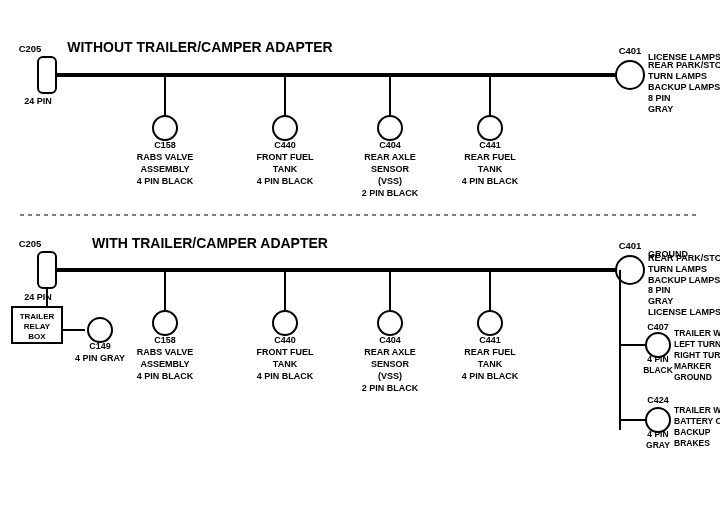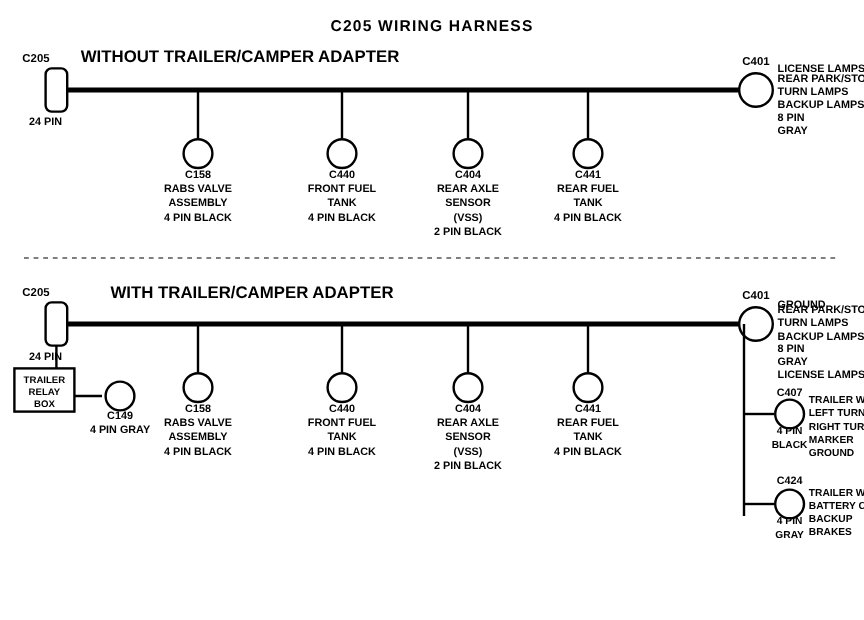--- a/index.html
+++ b/index.html
@@ -30,21 +30,20 @@
       width: 720px;
       height: 517px;
       pointer-events: none;
     }
   </style>
 </head>
 <body>
 
 <div class="diagram-container">
 
-  <div class="page-title" style="position:absolute;top:6px;left:0;right:0;">C205 WIRING HARNESS</div>
 
   <svg class="diagram-svg">
 
     <text x="200" y="52" font-family="Arial" font-size="14" font-weight="bold" text-anchor="middle">WITHOUT  TRAILER/CAMPER  ADAPTER</text>
 
     <line x1="55" y1="75" x2="625" y2="75" stroke="#000" stroke-width="4"></line>
 
     <rect x="38" y="57" width="18" height="36" rx="5" ry="5" fill="white" stroke="#000" stroke-width="2"></rect>
 
     <text x="30" y="52" font-family="Arial" font-size="9.5" font-weight="bold" text-anchor="middle">C205</text>

